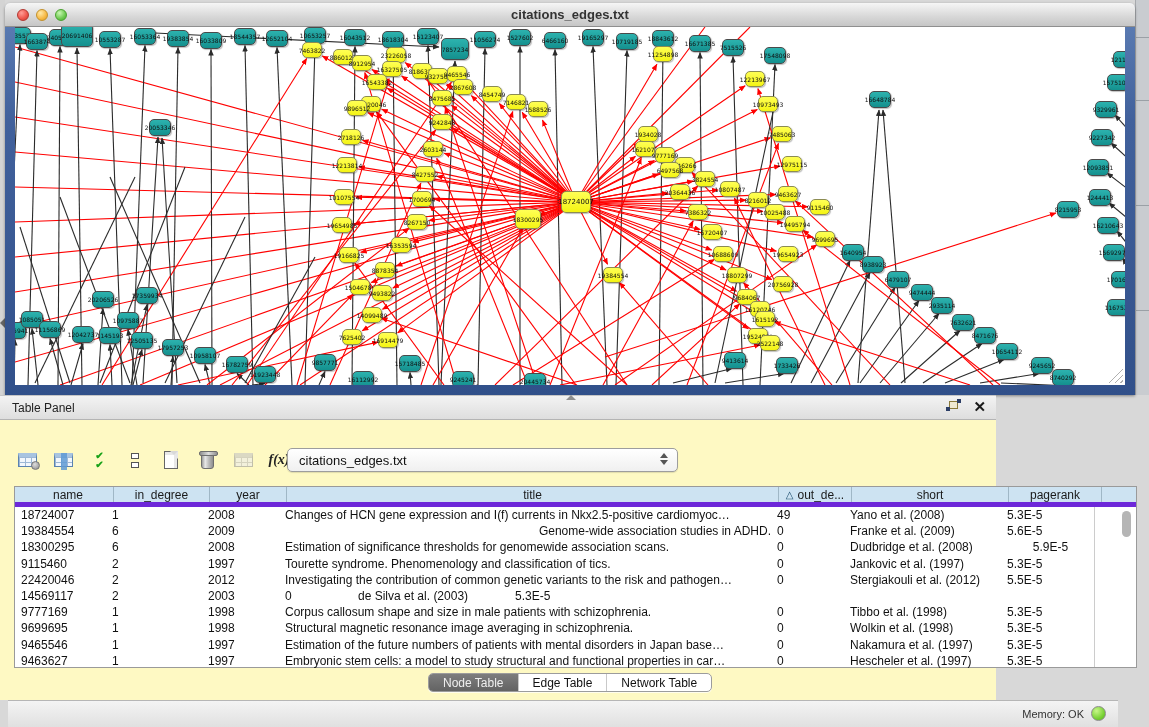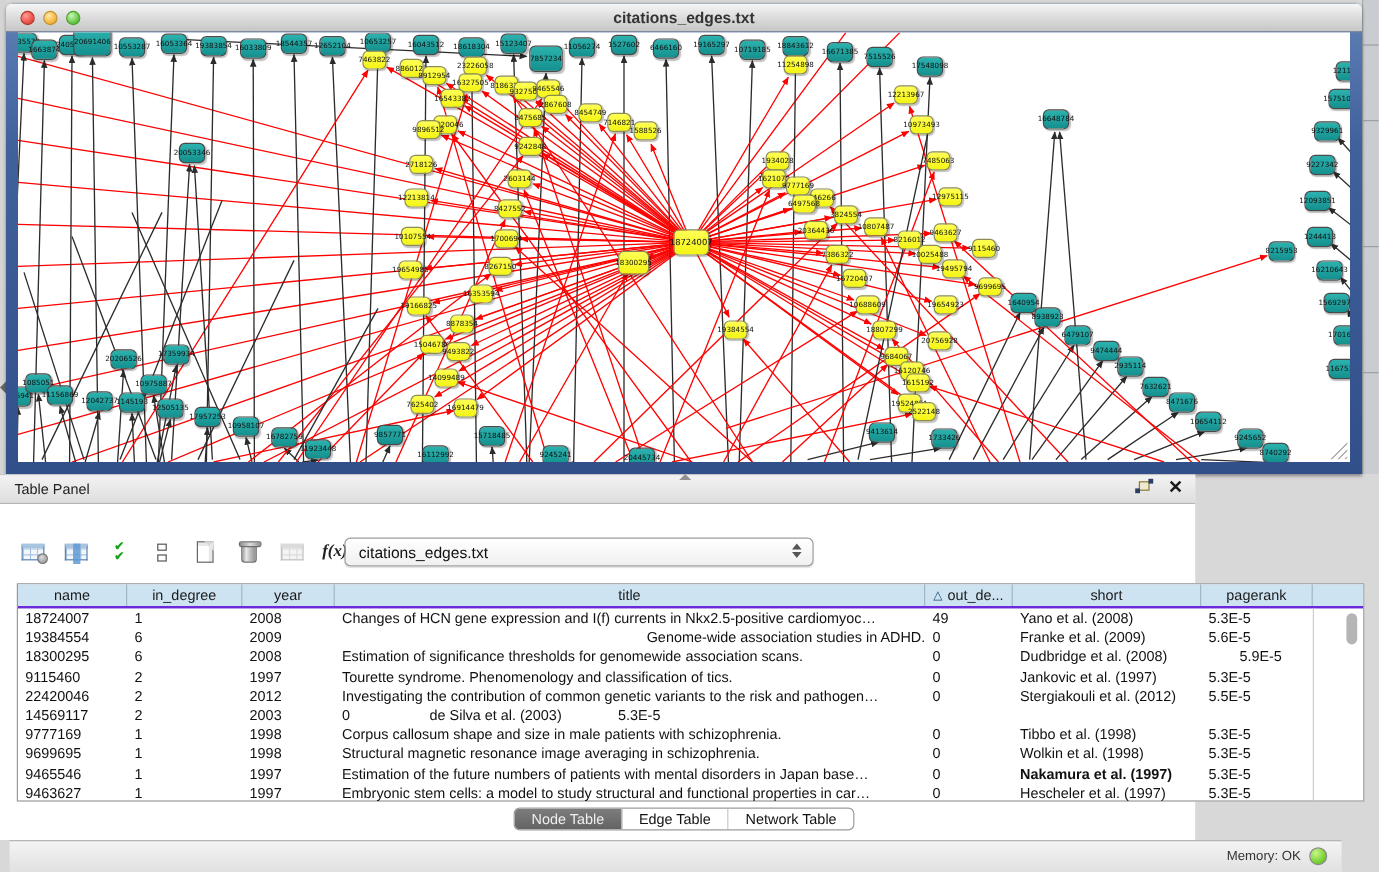--- a/index.html
+++ b/index.html
@@ -28,21 +28,21 @@
     background:repeating-linear-gradient(135deg, transparent 0 3px, #b0b0b0 3px 4px); 
     clip-path:polygon(100% 0, 100% 100%, 0 100%); }
 
   
   .right-strip { position:absolute; left:1135px; top:0; width:14px; height:395px; background:#c9ccd0; border-left:1px solid #a7aaae; }
   .right-strip .sep { position:absolute; left:0; width:100%; height:1px; background:#9aa0a6; }
   .left-strip { position:absolute; left:0; top:0; width:5px; height:395px; background:#d4d4d4; }
   .left-marker { position:absolute; left:0; top:318px; width:0; height:0; border-top:5px solid transparent; border-bottom:5px solid transparent; border-right:5px solid #666; }
 
   
-  .table-panel { position:absolute; left:0; top:395px; width:996px; height:305px; background:#ffffff; }
+  .table-panel { position:absolute; left:0; top:395px; width:996px; height:305px; background:#fef9c3; }
   .panel-titlebar { height:25px; background:linear-gradient(180deg,#f3f3f3,#dedede); border-top:1px solid #c6c6c6; border-bottom:1px solid #b4b4b4; display:flex; align-items:center; position:relative; }
   .panel-titlebar .ptitle { font-size:12px; color:#222; margin-left:12px; }
   .split-handle { position:absolute; left:566px; top:-1px; width:0; height:0; border-left:5px solid transparent; border-right:5px solid transparent; border-bottom:5px solid #909090; }
   .panel-icons { position:absolute; right:10px; top:3px; display:flex; gap:12px; align-items:center; }
   .float-icon { width:15px; height:15px; position:relative; }
   .float-icon .sq1 { position:absolute; left:3px; top:2px; width:9px; height:8px; border:1px solid #8a7a3a; background:#efe9d2; }
   .float-icon .sq2 { position:absolute; left:0; top:8px; width:4px; height:4px; background:#2c3e66; }
   .float-icon .sq3 { position:absolute; right:0; top:0; width:4px; height:4px; background:#2c3e66; }
   .close-x { font-size:15px; font-weight:bold; color:#1a1a1a; line-height:15px; cursor:default; }
 
@@ -65,21 +65,21 @@
   .icon-fx { font-family:"Liberation Serif", serif; font-style:italic; font-weight:bold; font-size:14px; color:#222; }
   .combo { position:absolute; left:287px; top:5px; width:391px; height:24px; border:1px solid #9d9d9d; border-radius:5px;
      background:linear-gradient(180deg,#fff,#f0f0f0); box-shadow:inset 0 1px 0 #fff, 0 1px 1px rgba(0,0,0,.12);
      display:flex; align-items:center; font-size:13px; color:#111; padding-left:11px; }
   .combo-arrows { position:absolute; right:9px; top:4px; display:flex; flex-direction:column; gap:2px; }
   .combo-arrows i { width:0; height:0; border-left:4px solid transparent; border-right:4px solid transparent; }
   .combo-arrows .up { border-bottom:5px solid #555; }
   .combo-arrows .dn { border-top:5px solid #555; }
 
   .data-table { position:absolute; left:14px; top:91px; width:1123px; height:182px; background:#fff; border:1px solid #9a9a9a; }
-  .thead { display:flex; height:20px; background:#cde3f2; border-bottom:2px solid #6d28d9; }
+  .thead { display:flex; height:20px; background:#cde3f2; border-bottom:5px solid #6d28d9;padding-left:8px; }
   .th { font-size:12px; color:#1a1a1a; display:flex; align-items:center; justify-content:center; border-right:1px solid #9fb7c6; overflow:hidden; white-space:nowrap; }
   .th .sort { font-size:10px; margin-right:4px; color:#205070; }
   .tbody { position:relative; }
   .tr { display:flex; height:16.2px; align-items:center; }
   .td { font-size:12px; color:#111; padding-left:6px; overflow:hidden; white-space:nowrap; }
   .col-line { position:absolute; left:1079px; top:0; width:1px; height:160px; background:#ccc; }
   .vscroll { position:absolute; right:5px; top:4px; width:9px; height:26px; border-radius:5px; background:#b5b5b5; }
 
   .tabs { position:absolute; left:428px; top:278px; height:19px; display:flex; border:1px solid #9c9c9c; border-radius:5px; overflow:hidden; background:#fff; box-shadow:0 1px 0 rgba(255,255,255,.7); }
   .tab { font-size:12px; display:flex; align-items:center; justify-content:center; padding:0 14px; color:#111; border-left:1px solid #c9c9c9; }
@@ -605,21 +605,21 @@
           <div class="td" style="width: 73px;">0</div>
           <div class="td" style="width: 157px;">Wolkin et al. (1998)</div>
           <div class="td" style="width: 93px;">5.3E-5</div>
         </div>
         <div class="tr">
           <div class="td" style="width: 91px;">9465546</div>
           <div class="td" style="width: 96px;">1</div>
           <div class="td" style="width: 77px;">1997</div>
           <div class="td" style="width: 492px;">Estimation of the future numbers of patients with mental disorders in Japan base…</div>
           <div class="td" style="width: 73px;">0</div>
-          <div class="td" style="width: 157px; font-weight: bold;">Nakamura et al. (1997)</div>
+          <div class="td" style="width: 157px;">Nakamura et al. (1997)</div>
           <div class="td" style="width: 93px;">5.3E-5</div>
         </div>
         <div class="tr">
           <div class="td" style="width: 91px;">9463627</div>
           <div class="td" style="width: 96px;">1</div>
           <div class="td" style="width: 77px;">1997</div>
           <div class="td" style="width: 492px;">Embryonic stem cells: a model to study structural and functional properties in car…</div>
           <div class="td" style="width: 73px;">0</div>
           <div class="td" style="width: 157px;">Hescheler et al. (1997)</div>
           <div class="td" style="width: 93px;">5.3E-5</div>

